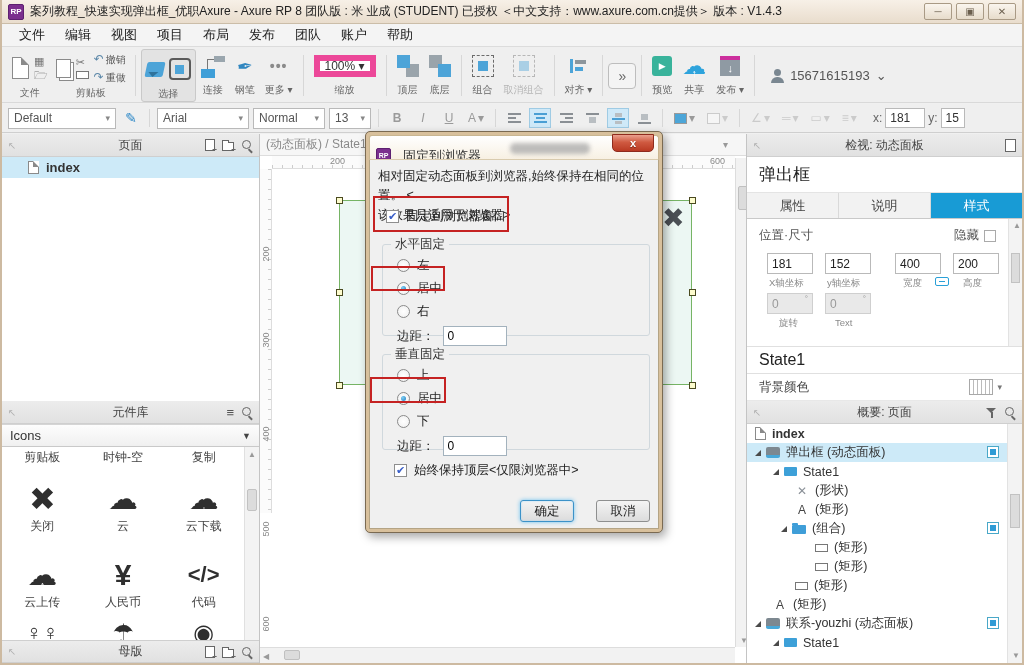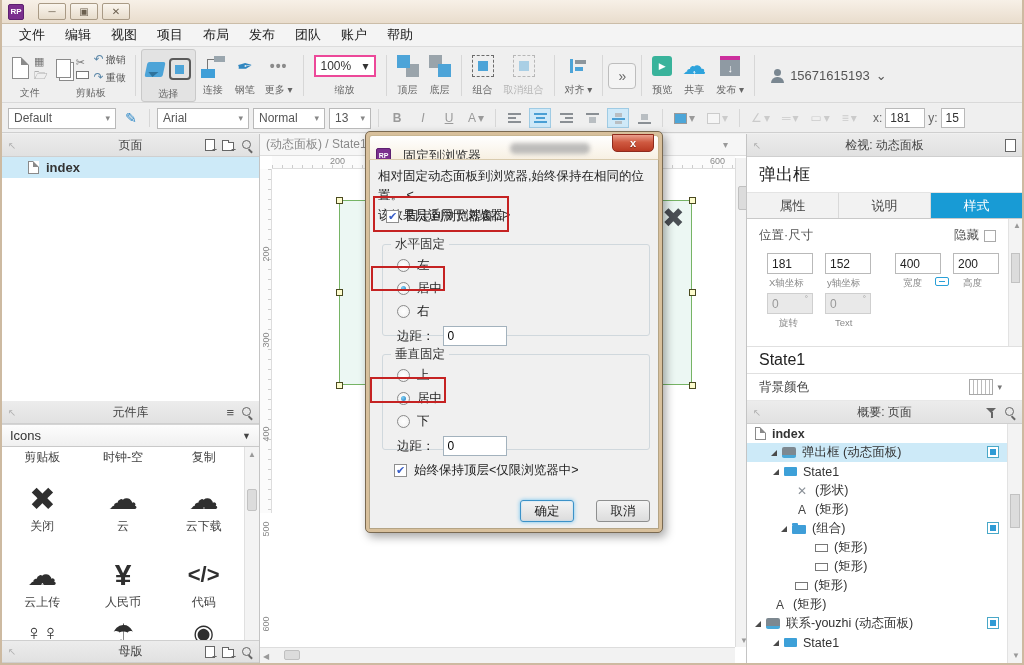--- a/index.html
+++ b/index.html
@@ -44,21 +44,21 @@
   .sel-flag { width:18px; height:15px; background:#4da4d8; transform:skewX(-12deg); border-radius:2px; position:relative; }
   .sel-flag::after { content:""; position:absolute; left:3px; bottom:-5px; border:5px solid transparent; border-top-color:#2f739c; }
   .marquee { width:22px; height:22px; border:2px solid #5a5a5a; border-radius:4px; display:flex; align-items:center; justify-content:center; }
   .marquee i { width:9px; height:9px; background:#4da4d8; }
   .conn { position:relative; width:24px; height:24px; }
   .conn::before { content:""; position:absolute; right:0; top:2px; width:11px; height:6px; background:#9aa6ae; }
   .conn::after { content:""; position:absolute; left:0; bottom:0; width:14px; height:9px; background:#3f9fd8; }
   .conn i { position:absolute; left:6px; top:5px; width:7px; height:10px; border-left:1px solid #777; border-top:1px solid #777; }
   .pen { font-size:19px; color:#3187c0; transform:rotate(-8deg); }
   .more-dots { font-size:14px; color:#8b8b8b; letter-spacing:1px; font-weight:bold; }
-  .zoom-select { width:62px; height:22px; background:#fff; border:2px solid #ec4899; display:flex; align-items:center;
+  .zoom-select { width:62px; height:22px; background:#fff; border:6px solid #ec4899; display:flex; align-items:center;
                  justify-content:space-between; padding:2px 5px; font-size:12px; color:#333; }
   .layer { position:relative; width:22px; height:22px; }
   .layer::before { content:""; position:absolute; width:13px; height:13px; }
   .layer::after { content:""; position:absolute; width:13px; height:13px; }
   .layer.top::before { right:0; bottom:0; background:#9aa4ab; }
   .layer.top::after { left:0; top:0; background:#4da4d8; }
   .layer.bot::before { left:0; top:0; background:#9aa4ab; }
   .layer.bot::after { right:0; bottom:0; background:#4da4d8; }
   .group-ic { width:22px; height:22px; border:1px dashed #6b6b6b; display:flex; align-items:center; justify-content:center; }
   .group-ic i { width:10px; height:10px; background:#4da4d8; }
@@ -241,20 +241,21 @@
   .funnel::before { content:""; position:absolute; left:0; top:1px; border:5px solid transparent; border-top:5px solid #666; }
   .funnel::after { content:""; position:absolute; left:4.5px; top:5px; width:2px; height:6px; background:#666; }
 </style>
 </head>
 <body>
 
 <div id="window">
 
   <div class="titlebar">
     <div class="rp-logo">RP</div>
+    <div class="title-text">案列教程_快速实现弹出框_优职Axure - Axure RP 8 团队版 : 米 业成 (STUDENT) 已授权    ＜中文支持：www.axure.com.cn提供＞ 版本 : V1.4.3</div>
     <div class="win-btns">
       <div class="win-btn">─</div>
       <div class="win-btn">▣</div>
       <div class="win-btn">✕</div>
     </div>
   </div>
 
   <div class="menubar">
     <span class="menu-item">文件</span>
     <span class="menu-item">编辑</span>
@@ -726,21 +727,21 @@
         <span class="ph-icons">
           <span class="funnel"></span>
           <span class="mag"></span>
         </span>
       </div>
       <div class="outline-list">
         <div class="orow bold" style="padding-left:8px">
           <span class="oi-page"></span>
             <span class="lbl">index</span>
         </div>
-        <div class="orow sel" style="padding-left:24px">
+        <div class="orow sel" style="padding-left:8px">
           <span class="exp"></span>
           <span class="oi-panel"></span>
             <span class="lbl">弹出框 (动态面板)</span>
           <span class="badge"></span>
         </div>
         <div class="orow" style="padding-left:26px">
           <span class="exp"></span>
           <span class="oi-state"></span>
             <span class="lbl">State1</span>
         </div>

